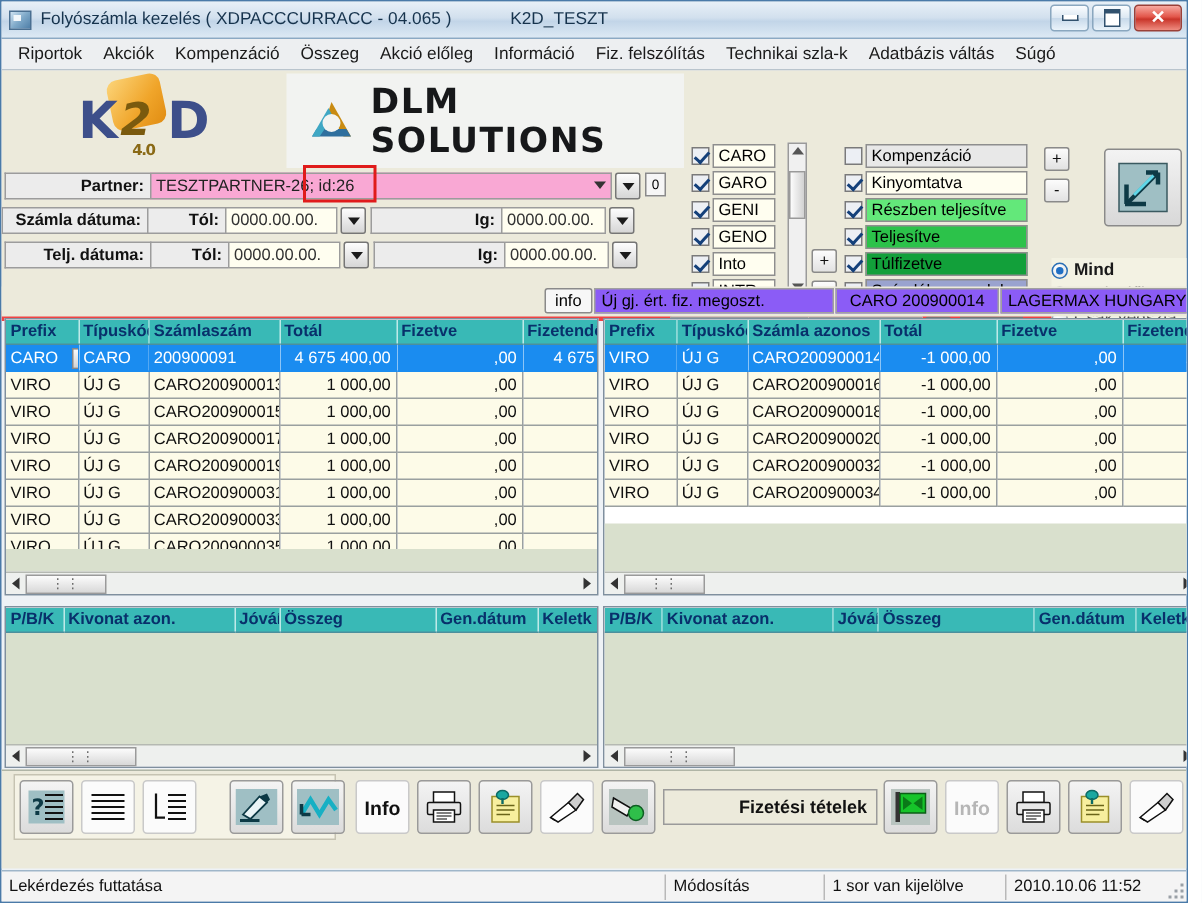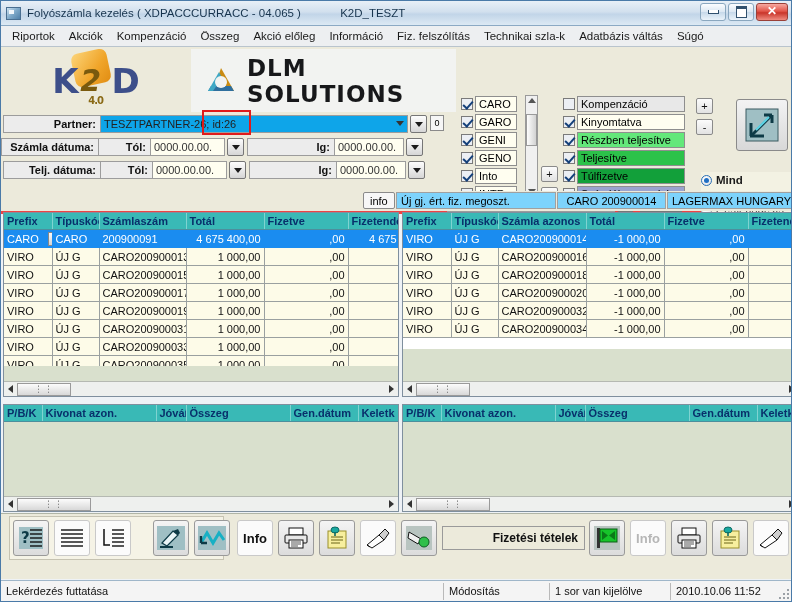--- a/index.html
+++ b/index.html
@@ -74,21 +74,21 @@
   .frow{position:absolute;display:flex;}
   .lbl{
     background:#ececec;border:1px solid #9c9c9c;border-right:none;
     font-weight:bold;font-size:11px;color:#111;text-align:right;
     padding:2px 4px;box-sizing:border-box;height:18px;line-height:13px;
   }
   .fld{
     background:#fffef0;border:1px solid #9c9c9c;height:18px;box-sizing:border-box;
     font-size:11px;color:#333;padding:2px 3px;line-height:13px;
   }
-  .fld.grey{background:#0ea5e9;color:#222;}
+  .fld.grey{background:#f9a8d4;color:#222;}
   .spin{
     width:17px;height:18px;margin-left:2px;border:1px solid #767676;border-radius:2px;
     background:linear-gradient(180deg,#fdfdfd,#d6d6d6);
     display:flex;align-items:center;justify-content:center;box-sizing:border-box;
   }
   .spin .arr{width:0;height:0;border-left:4px solid transparent;border-right:4px solid transparent;border-top:5px solid #1b1b1b;}
   .combo-arrow{
     position:absolute;right:3px;top:5px;width:0;height:0;
     border-left:4px solid transparent;border-right:4px solid transparent;border-top:5px solid #333;
   }
@@ -145,21 +145,21 @@
   }
   .radio.on{border-color:#2a6fb5;}
   .radio.on:after{content:"";width:5px;height:5px;border-radius:50%;background:#1f6fc4;}
   .rlab{font-size:11.5px;color:#1a1a1a;font-weight:bold;}
   .rlab.off{color:#4a4a4a;font-weight:normal;}
   .infobtn{
     height:17px;border:1px solid #8a8a8a;border-radius:2px;background:#f7f7f7;
     font-size:11px;padding:1px 6px;display:flex;align-items:center;box-sizing:border-box;
   }
   .infofield{
-    height:17px;border:1px solid #a0a0a0;background:#7dd3fc;font-size:11px;
+    height:17px;border:1px solid #a0a0a0;background:#8b5cf6;font-size:11px;
     display:flex;align-items:center;padding:0 4px;box-sizing:border-box;overflow:hidden;white-space:nowrap;
   }
   .stamp{
     width:42px;height:20px;border:1px solid #777;box-sizing:border-box;
     background:linear-gradient(180deg,#2b2b2b 0%,#3b3b3b 100%);position:relative;overflow:hidden;
   }
   .stamp .disc{
     position:absolute;left:3px;top:4px;width:26px;height:12px;border-radius:50%;
     background:linear-gradient(180deg,#f6e6e2 0%,#d06a62 45%,#b04840 60%,#f0ded9 100%);
     border:1px solid #8d3d36;

